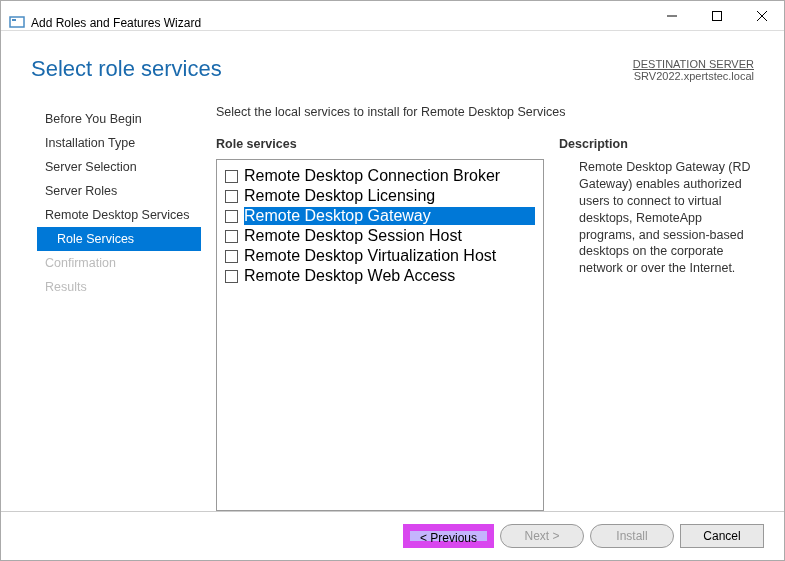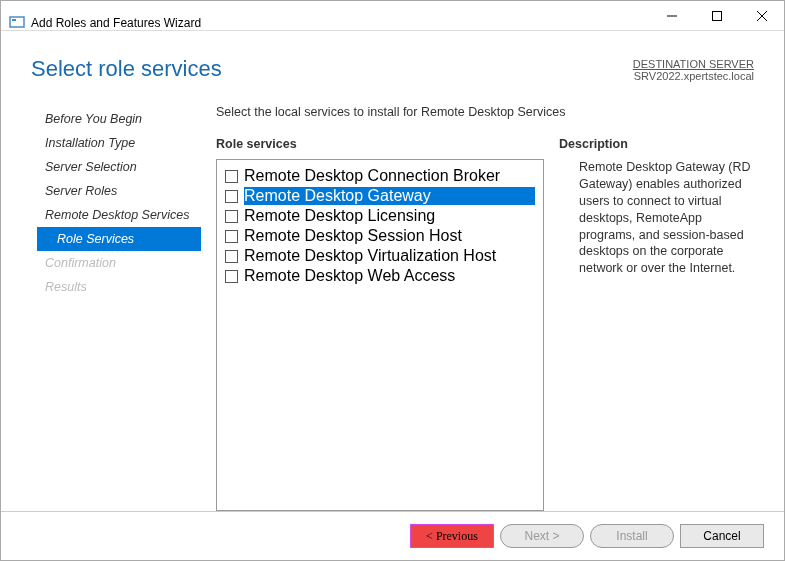--- a/index.html
+++ b/index.html
@@ -76,21 +76,20 @@
     .content {
       flex: 1;
       display: flex;
       padding: 0 20px 0 20px;
       overflow: hidden;
     }
     .sidebar {
       width: 180px;
       padding: 10px 0 0 16px;
       font-size: 12.5px;
-      font-style: italic;
     }
     .sidebar-item {
       padding: 5px 8px;
       color: #333;
       cursor: pointer;
       white-space: nowrap;
     }
     .sidebar-item.sub {
       padding-left: 20px;
     }
@@ -182,23 +181,22 @@
       font-size: 12px;
       cursor: pointer;
       padding: 0 10px;
     }
     .btn:disabled {
       color: #999;
       cursor: default;
       border-radius: 12px;
     }
     .btn.active-default {
-      border: 1px solid #d946ef;
-      background: #ef4444;
-      font-family: Liberation Serif, serif;
+      border: 7px solid #d946ef;
+      background: #c4b5fd;
     }
   </style>
 </head>
 <body>
 
 <div class="titlebar">
   <span class="titlebar-icon">
     <svg width="16" height="16" viewBox="0 0 16 16">
       <rect x="1" y="3" width="14" height="10" fill="none" stroke="#4a8cc4" stroke-width="1.5"></rect>
       <rect x="3" y="5" width="4" height="2" fill="#4a8cc4"></rect>
@@ -248,27 +246,27 @@
   <div class="main">
     <div class="main-instruction">Select the local services to install for Remote Desktop Services</div>
     <div class="main-columns">
       <div class="col-services">
         <div class="col-header">Role services</div>
         <div class="services-box" id="services-box">
             <div class="service-item">
               <span class="service-checkbox"></span>
               <span class="service-label">Remote Desktop Connection Broker</span>
             </div>
+            <div class="service-item">
+              <span class="service-checkbox"></span>
+              <span class="service-label">Remote Desktop Licensing</span>
+            </div>
             <div class="service-item selected">
               <span class="service-checkbox"></span>
               <span class="service-label">Remote Desktop Gateway</span>
-            </div>
-            <div class="service-item">
-              <span class="service-checkbox"></span>
-              <span class="service-label">Remote Desktop Licensing</span>
             </div>
             <div class="service-item">
               <span class="service-checkbox"></span>
               <span class="service-label">Remote Desktop Session Host</span>
             </div>
             <div class="service-item">
               <span class="service-checkbox"></span>
               <span class="service-label">Remote Desktop Virtualization Host</span>
             </div>
             <div class="service-item">

